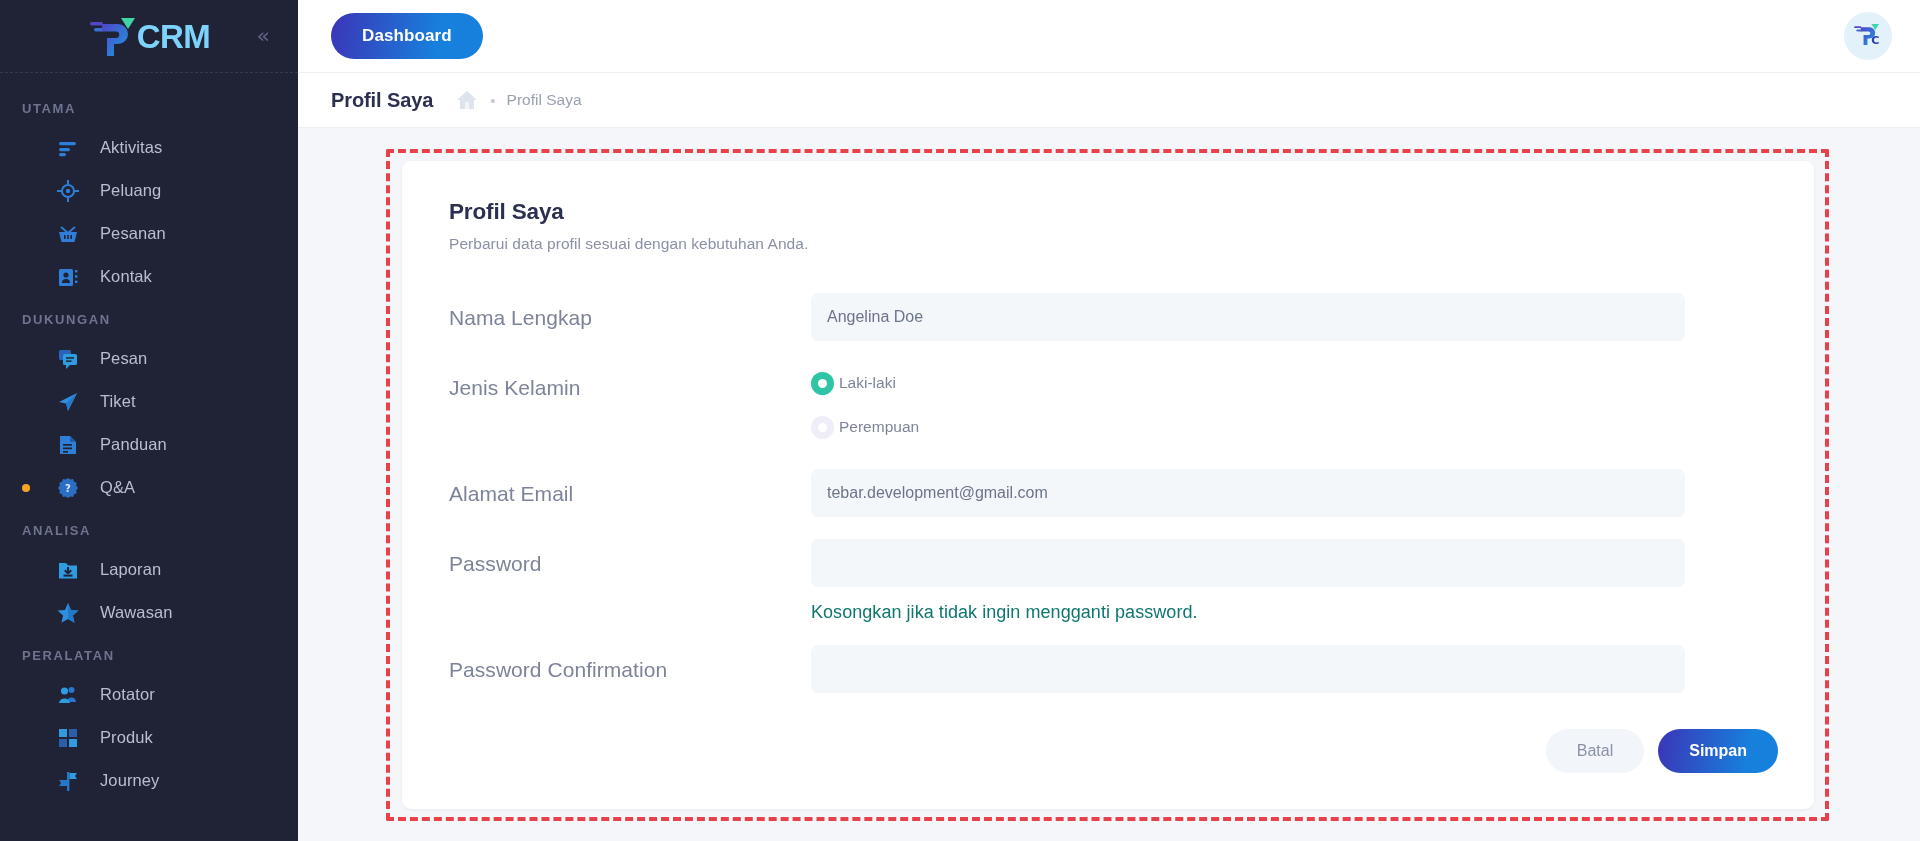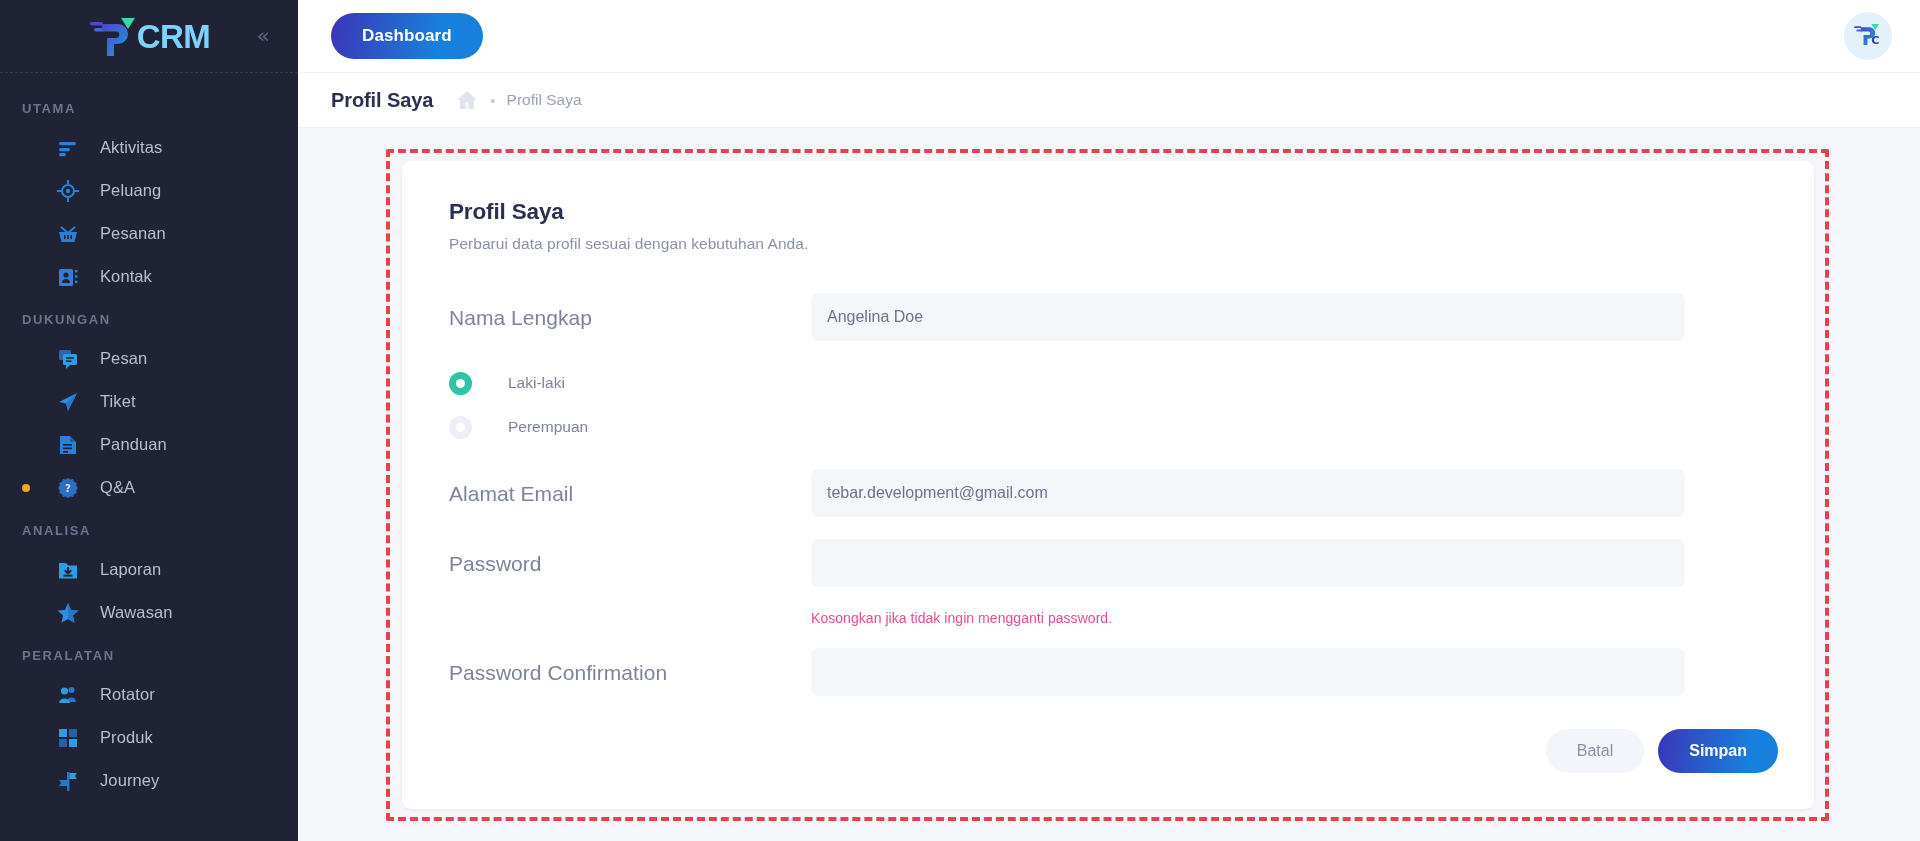--- a/index.html
+++ b/index.html
@@ -121,33 +121,33 @@
   }
   .fctrl { flex: 1; max-width: 874px; }
   .finput {
     width: 100%; height: 48px; background: #f4f7fa;
     border: none; border-radius: 7px; padding: 0 16px;
     font-size: 16px; color: #6c7489;
     font-family: "Liberation Sans", sans-serif; outline: none;
   }
   .finput::placeholder { color: #b7bdcb; }
   .fhint {
-    font-size: 14px; color: #ec4899; margin-top: 23px;
+    font-size: 18px; color: #0f766e; margin-top: 15px;
     letter-spacing: 0.05px;
   }
   .radio-line { display: flex; align-items: center; height: 40px; cursor: pointer; }
   .radio-line + .radio-line { margin-top: 4px; }
   .radio {
     width: 23px; height: 23px; border-radius: 50%;
     flex: 0 0 23px; display: flex; align-items: center; justify-content: center;
   }
   .radio.on  { background: #2ec4a5; }
   .radio.off { background: #efeef8; }
   .radio i { width: 9px; height: 9px; border-radius: 50%; background: #fff; display: block; }
-  .radio-lb { margin-left: 36px; font-size: 15.5px; color: #7d849a; }
+  .radio-lb { margin-left: 5px; font-size: 15.5px; color: #7d849a; }
 
   .actions {
     position: absolute; right: 36px; bottom: 36px;
     display: flex; align-items: center; gap: 14px;
   }
   .btn-cancel {
     background: #f2f6fa; border: none; border-radius: 24px;
     padding: 13px 31px; font-size: 16px; color: #8a91a6;
     cursor: pointer; font-family: "Liberation Sans", sans-serif;
   }
@@ -386,20 +386,21 @@
         <div class="form">
 
           <div class="frow">
             <div class="flabel">Nama Lengkap</div>
             <div class="fctrl">
               <input class="finput" type="text" value="Angelina Doe" style="">
             </div>
           </div>
 
           <div class="frow">
+            <div class="flabel">Jenis Kelamin</div>
             <div class="fctrl">
               <div class="radio-line">
                 <span class="radio on">
                     <i></i>
                   </span>
                 <span class="radio-lb">Laki-laki</span>
               </div>
               <div class="radio-line">
                 <span class="radio off">
                     <i></i>

